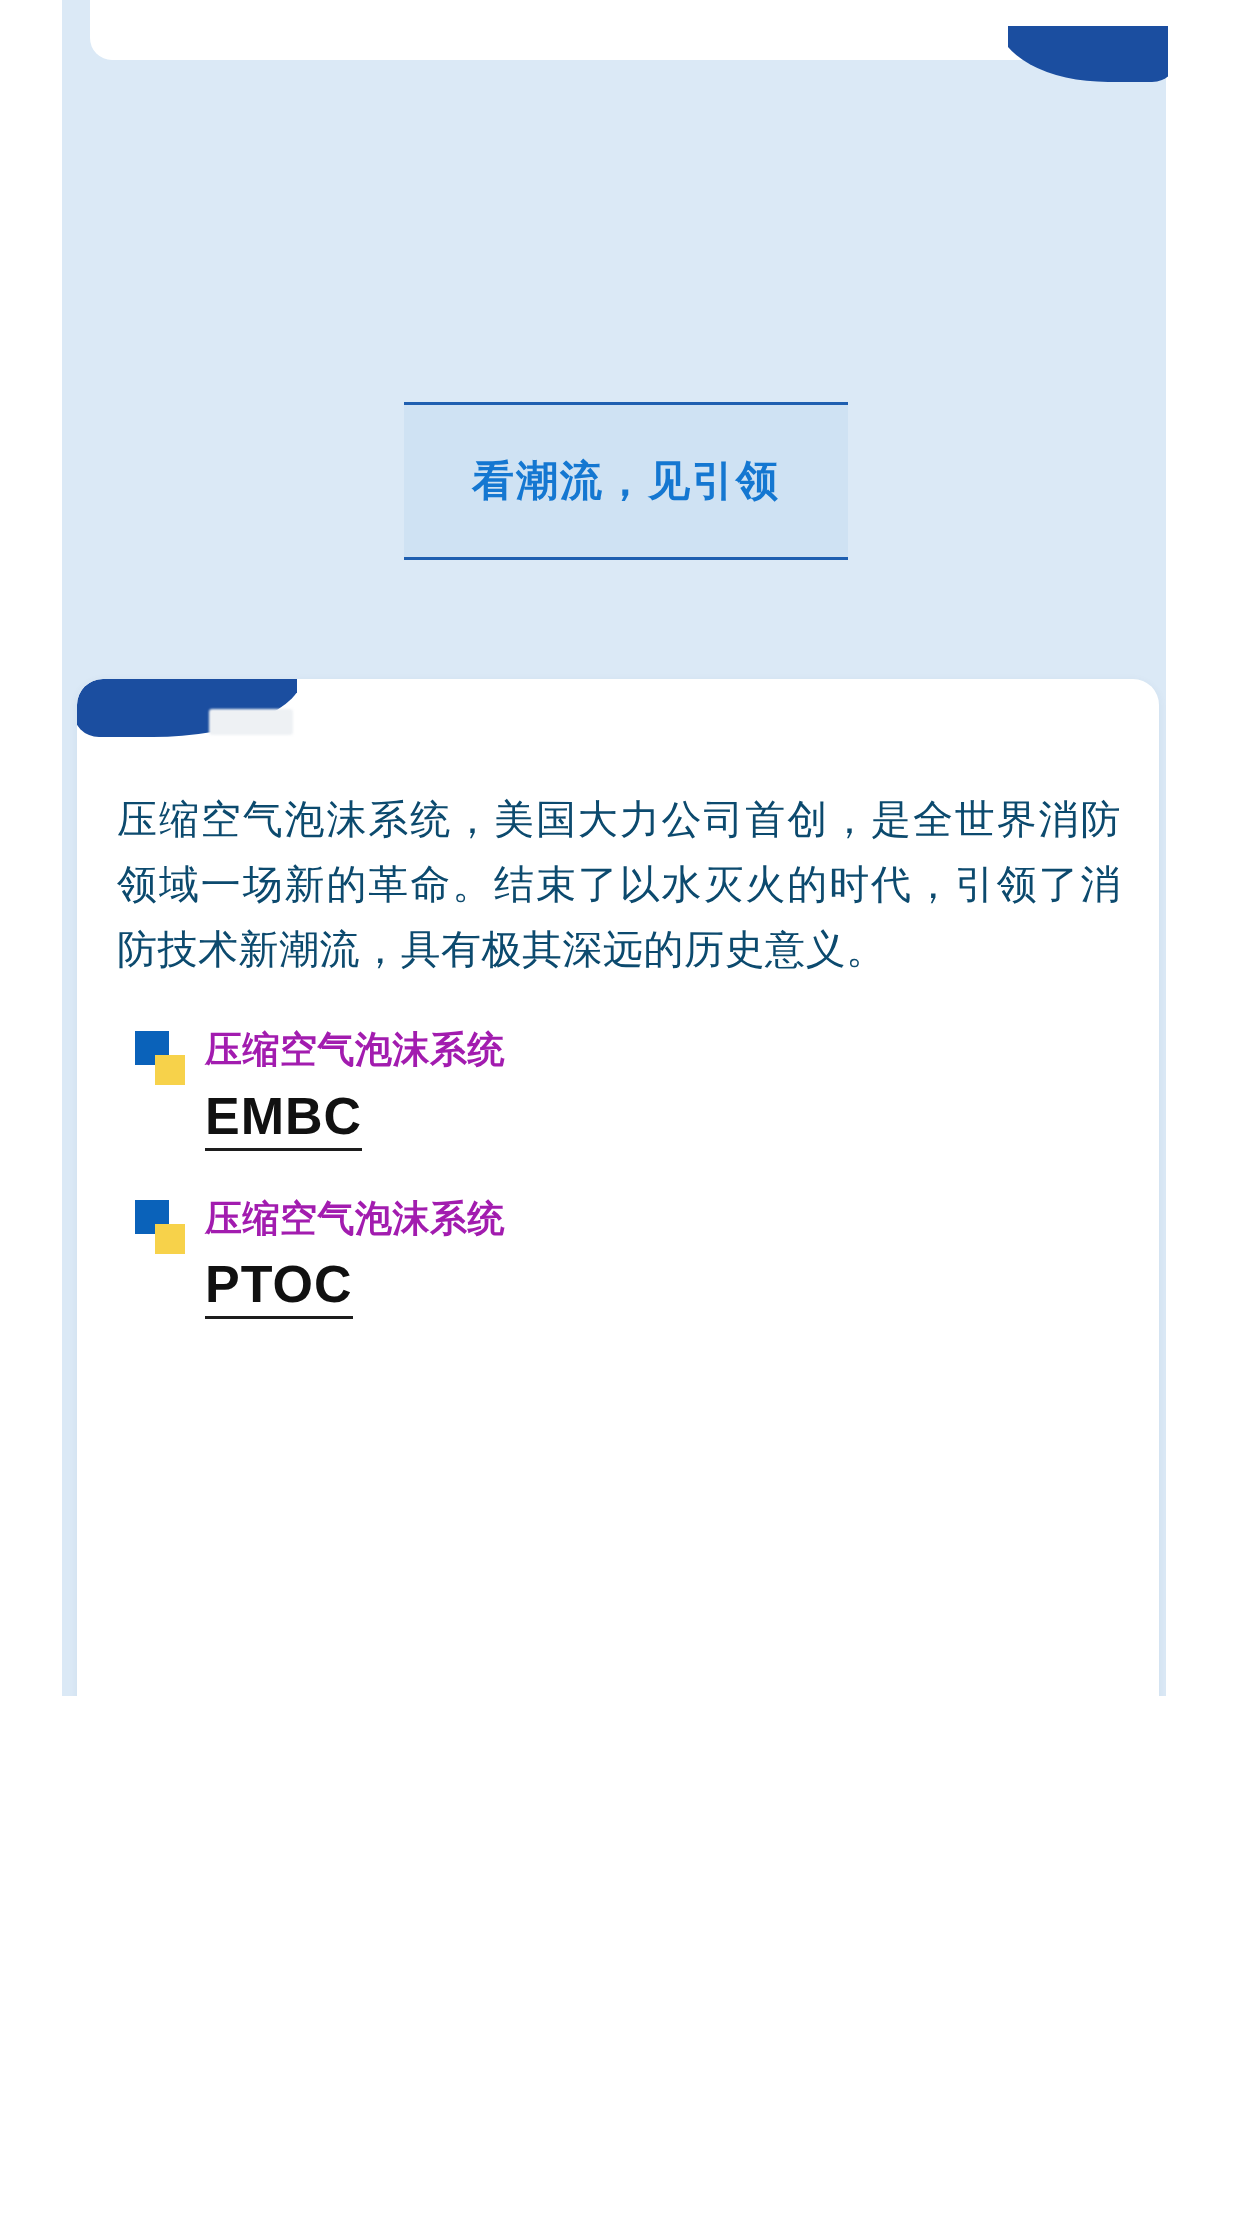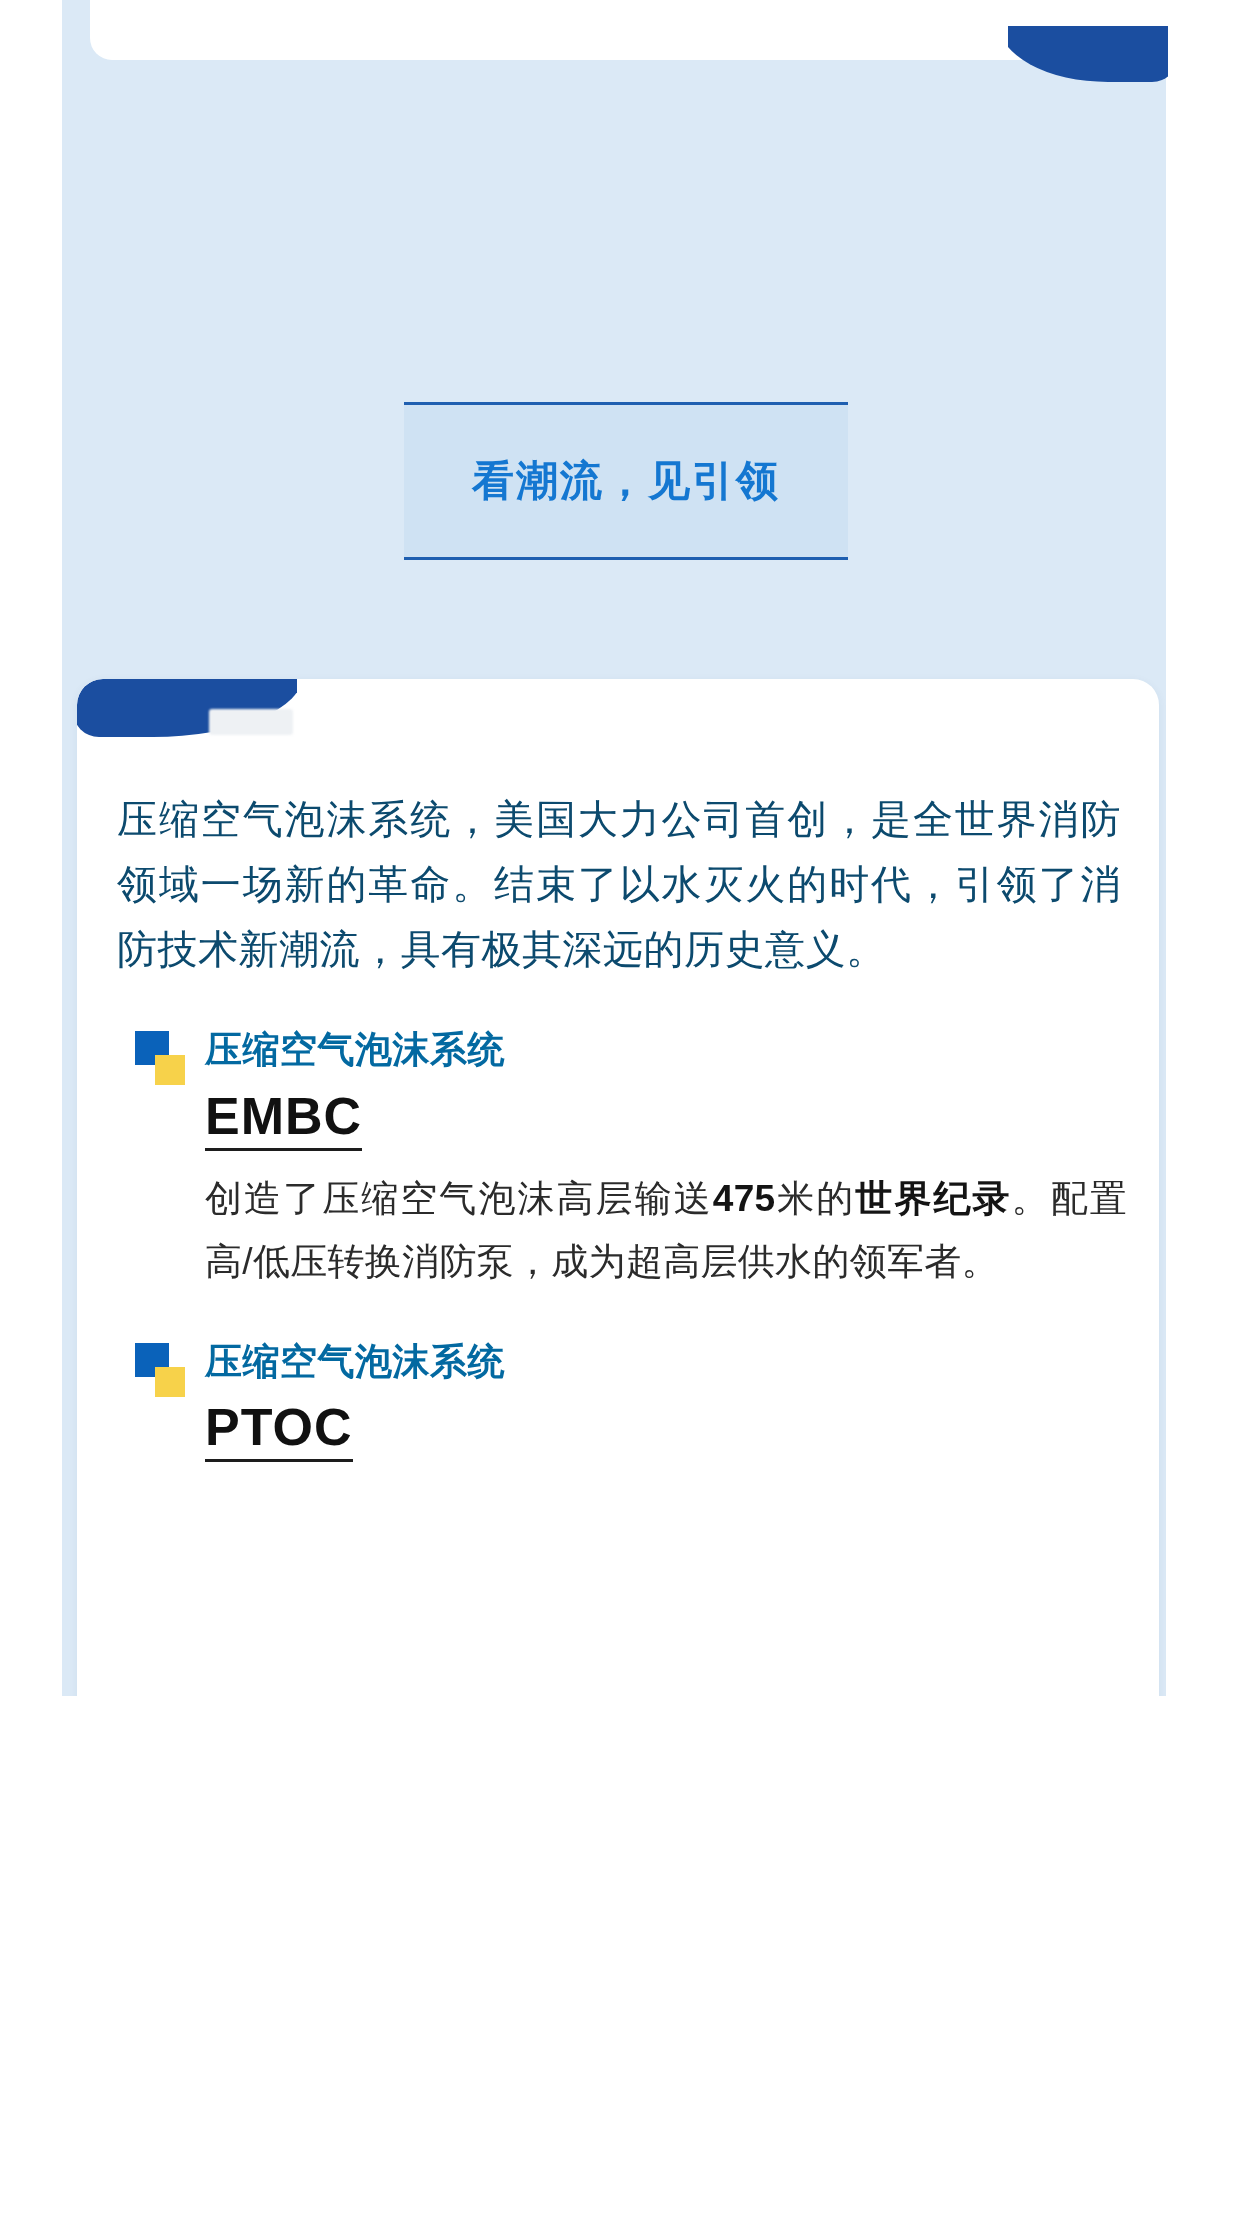--- a/index.html
+++ b/index.html
@@ -187,21 +187,21 @@
     position: absolute;
     left: 20px;
     top: 24px;
     width: 30px;
     height: 30px;
     background: #f7d24a;
   }
   .sec-title {
     font-size: 37px;
     font-weight: 700;
-    color: #0369a1;
+    color: #a21caf;
     line-height: 1.25;
     letter-spacing: 0.5px;
     margin-top: 45px;
   }
   .sec-code {
     display: inline-block;
     font-size: 52px;
     font-weight: 700;
     color: #111111;
     letter-spacing: 1px;
@@ -259,21 +259,20 @@
 
       <div class="section">
         <div class="sec-head">
           <div class="marker">
             <div class="sq-blue"></div>
             <div class="sq-yellow"></div>
           </div>
           <div class="sec-title">压缩空气泡沫系统</div>
           <div class="sec-code">EMBC</div>
         </div>
-        <div class="sec-body"><span>创造了压缩空气泡沫高层输送</span><b>475</b><span>米的</span><b>世界纪录</b><span>。配置高/低压转换消防泵，成为超高层供水的领军者。</span></div>
       </div>
 
       <div class="section">
         <div class="sec-head">
           <div class="marker">
             <div class="sq-blue"></div>
             <div class="sq-yellow"></div>
           </div>
           <div class="sec-title">压缩空气泡沫系统</div>
           <div class="sec-code">PTOC</div>

